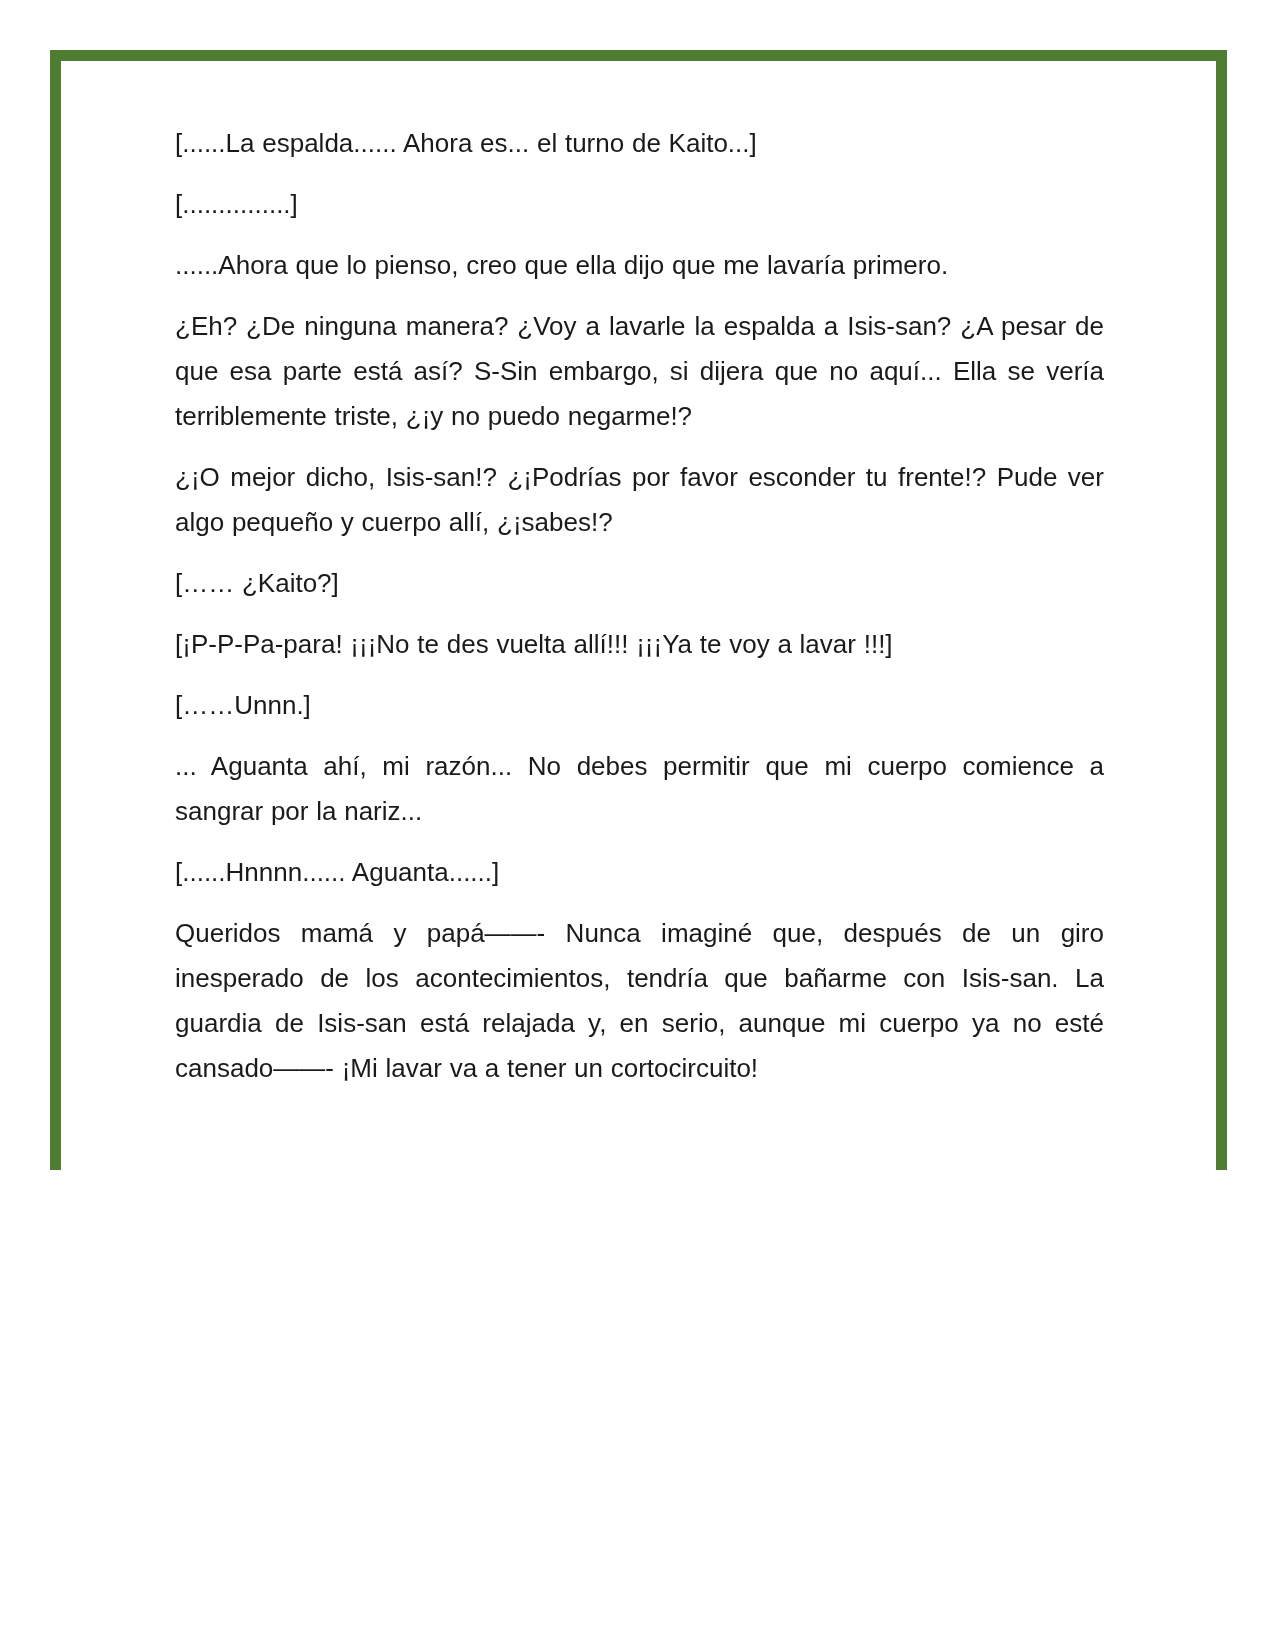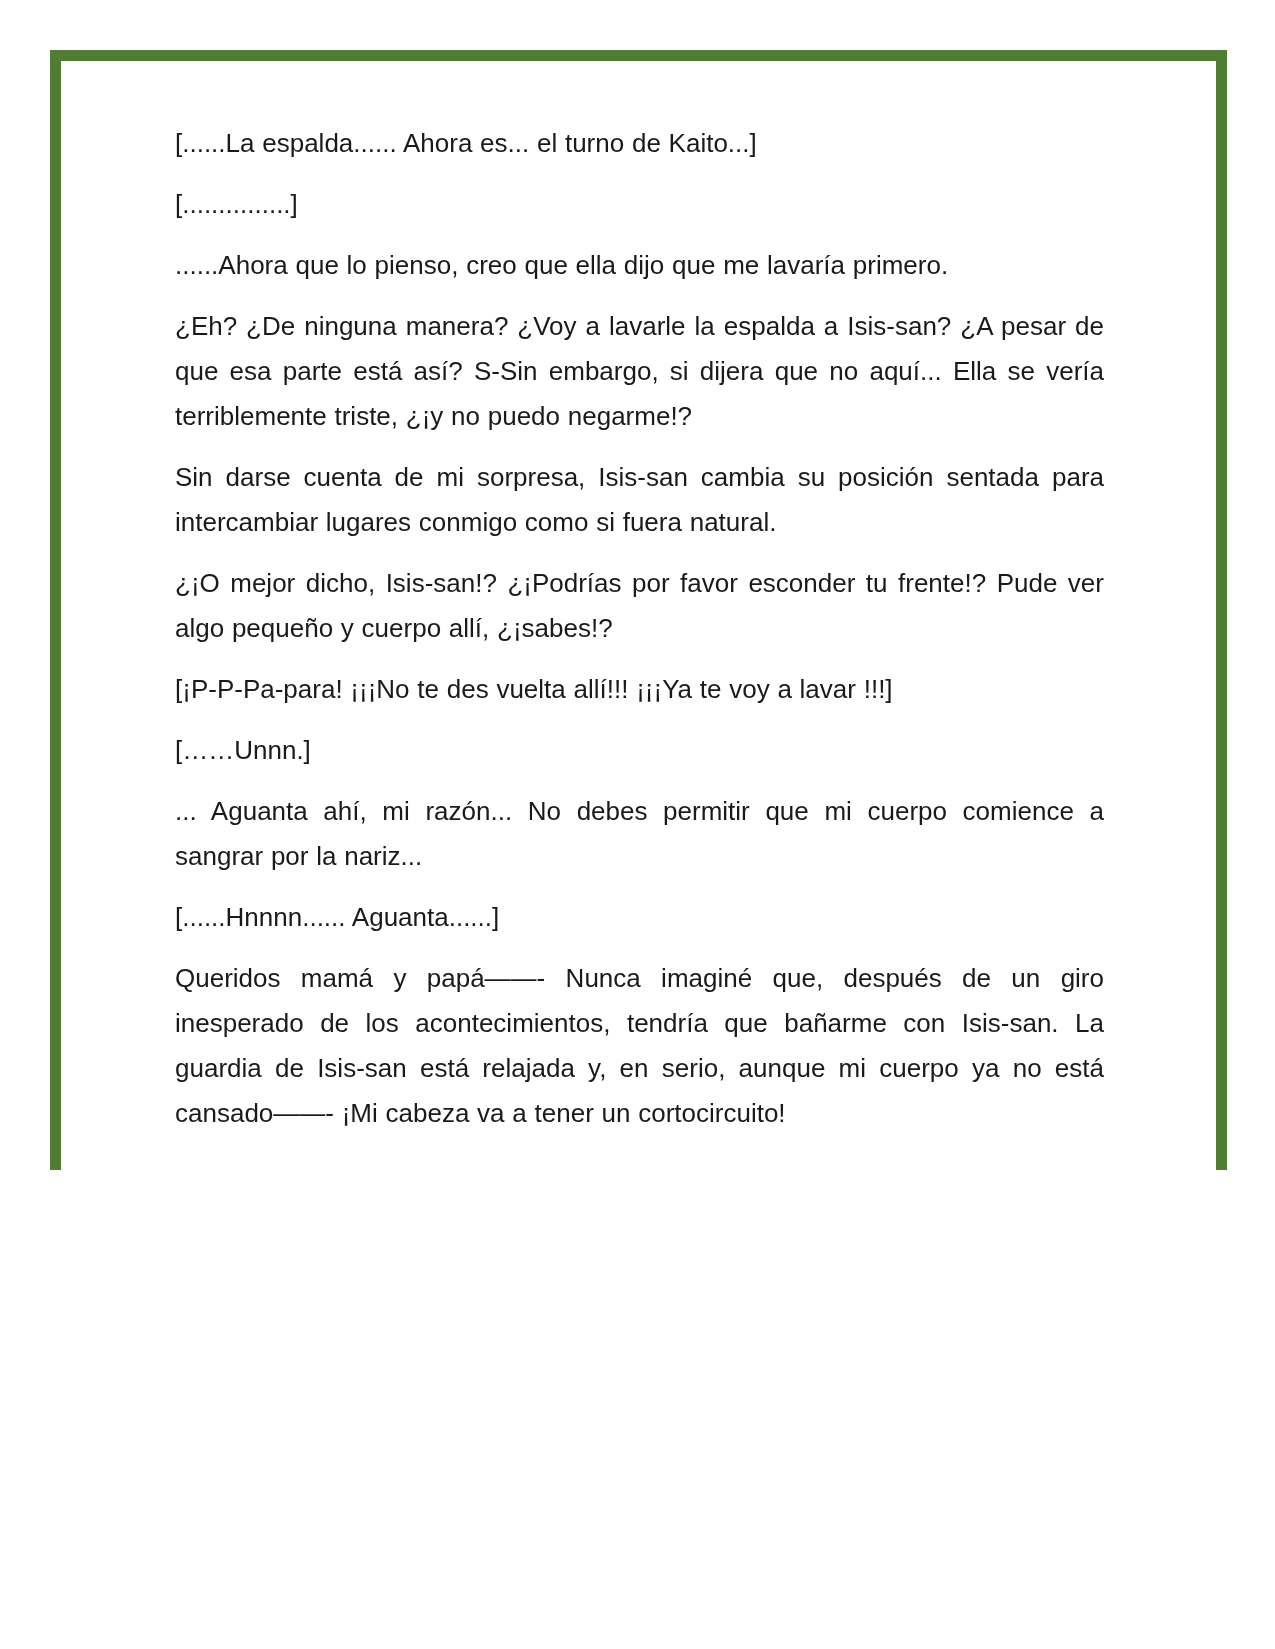--- a/index.html
+++ b/index.html
@@ -41,22 +41,22 @@
 </head>
 <body>
 
 <div class="page">
   <div class="frame">
     <div class="content">
       <p>[......La espalda...... Ahora es... el turno de Kaito...]</p>
       <p>[...............]</p>
       <p>......Ahora que lo pienso, creo que ella dijo que me lavaría primero.</p>
       <p>¿Eh? ¿De ninguna manera? ¿Voy a lavarle la espalda a Isis-san? ¿A pesar de que esa parte está así? S-Sin embargo, si dijera que no aquí... Ella se vería terriblemente triste, ¿¡y no puedo negarme!?</p>
-      <p>Sin darse cuenta de mi sorpresa, Isis-san cambia su posición sentada para intercambiar lugares conmigo como si fuera natural.</p>
       <p>¿¡O mejor dicho, Isis-san!? ¿¡Podrías por favor esconder tu frente!? Pude ver algo pequeño y cuerpo allí, ¿¡sabes!?</p>
+      <p>[…… ¿Kaito?]</p>
       <p>[¡P-P-Pa-para! ¡¡¡No te des vuelta allí!!! ¡¡¡Ya te voy a lavar !!!]</p>
       <p>[……Unnn.]</p>
       <p>... Aguanta ahí, mi razón... No debes permitir que mi cuerpo comience a sangrar por la nariz...</p>
       <p>[......Hnnnn...... Aguanta......]</p>
-      <p>Queridos mamá y papá——- Nunca imaginé que, después de un giro inesperado de los acontecimientos, tendría que bañarme con Isis-san. La guardia de Isis-san está relajada y, en serio, aunque mi cuerpo ya no está cansado——- ¡Mi cabeza va a tener un cortocircuito!</p>
+      <p>Queridos mamá y papá——- Nunca imaginé que, después de un giro inesperado de los acontecimientos, tendría que bañarme con Isis-san. La guardia de Isis-san está relajada y, en serio, aunque mi cuerpo ya no esté cansado——- ¡Mi lavar va a tener un cortocircuito!</p>
     </div>
   </div>
 </div>
 
 </body></html>

